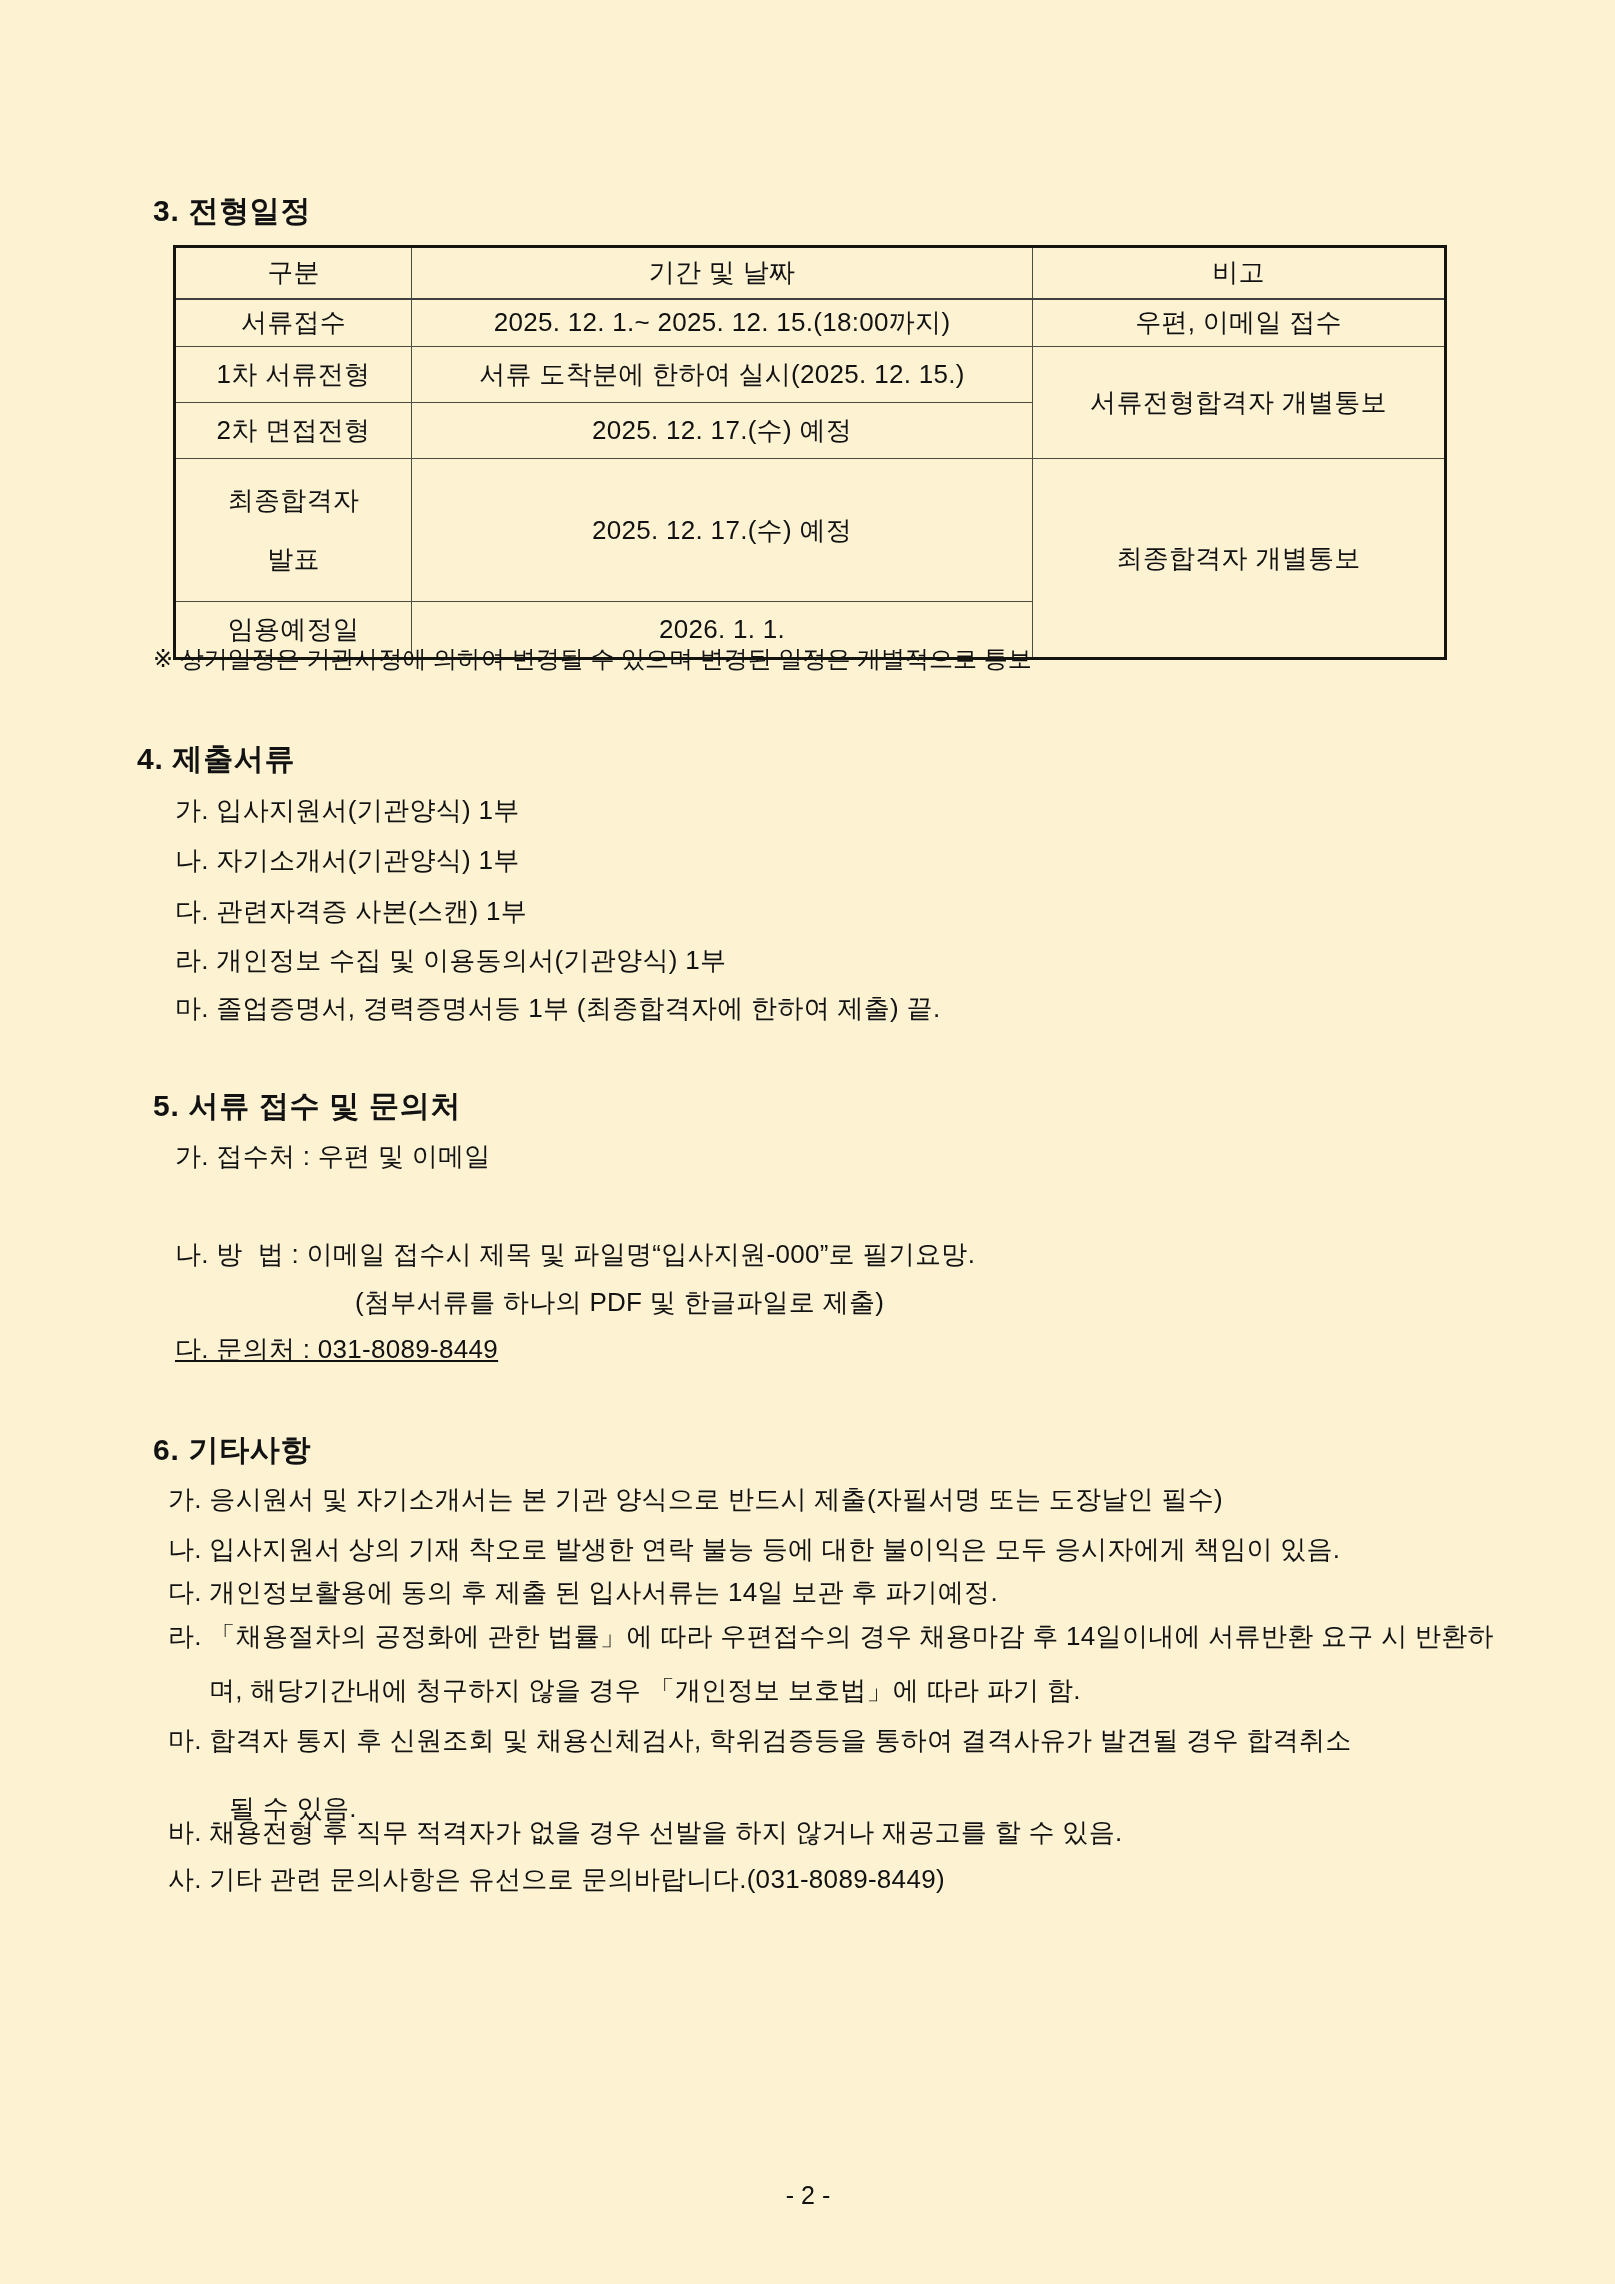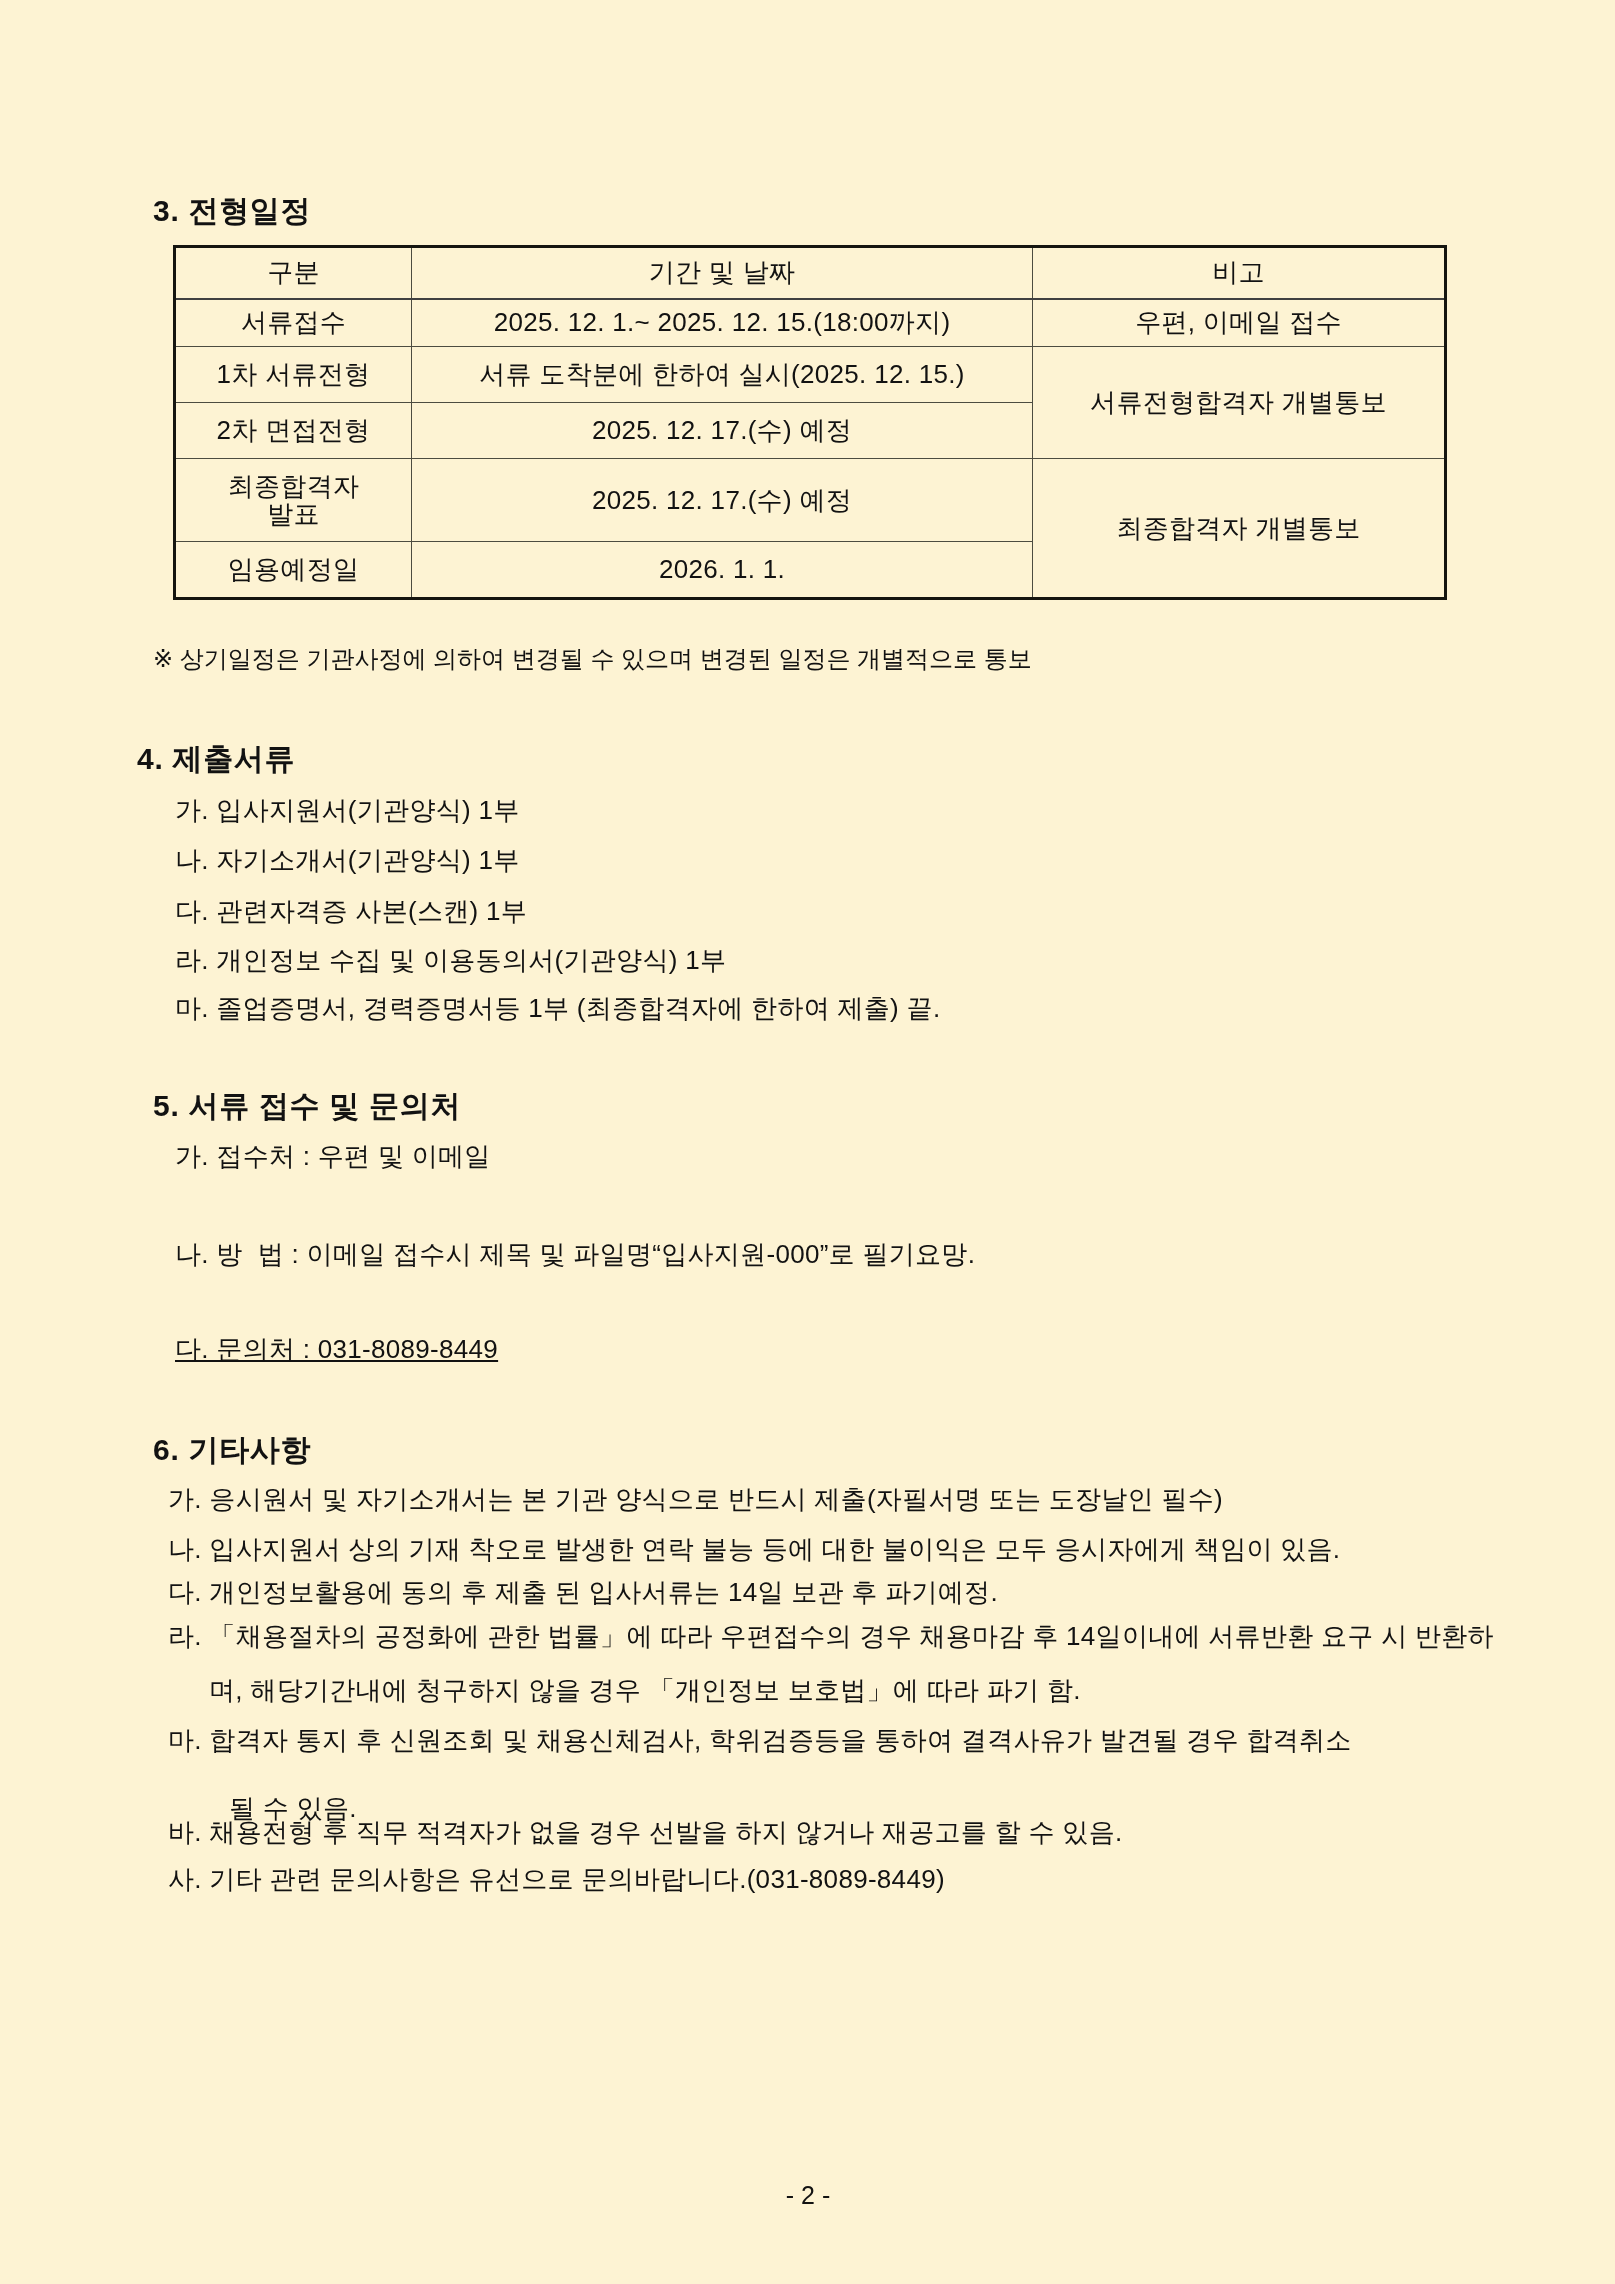--- a/index.html
+++ b/index.html
@@ -62,22 +62,22 @@
     border-bottom: 2px solid #404040;
   }
   tr.rowh  { height: 52px; }
   tr.row1  { height: 48px; }
   tr.row2  { height: 56px; }
   tr.row3  { height: 56px; }
   tr.row4  { height: 83px; }
   tr.row5  { height: 57px; }
   .wrap-narrow {
     width: 153px;
-    margin: 0 auto;
-    line-height: 28px;
+    margin: 12px auto;
+    line-height: 59px;
   }
   .footer {
     position: absolute;
     left: 0;
     top: 2181px;
     width: 1616px;
     text-align: center;
     font-size: 25px;
     white-space: pre;
   }
@@ -136,20 +136,21 @@
   <div class="sec-heading" style="left:137px; top:741px;">4. 제출서류</div>
   <div class="line" style="left:175px; top:793px;">가. 입사지원서(기관양식) 1부</div>
   <div class="line" style="left:175px; top:843px;">나. 자기소개서(기관양식) 1부</div>
   <div class="line" style="left:175px; top:894px;">다. 관련자격증 사본(스캔) 1부</div>
   <div class="line" style="left:175px; top:943px;">라. 개인정보 수집 및 이용동의서(기관양식) 1부</div>
   <div class="line" style="left:175px; top:991px;">마. 졸업증명서, 경력증명서등 1부 (최종합격자에 한하여 제출) 끝.</div>
 
   <div class="sec-heading" style="left:153px; top:1088px;">5. 서류 접수 및 문의처</div>
   <div class="line" style="left:175px; top:1139px;">가. 접수처 : 우편 및 이메일</div>
   <div class="line" style="left:175px; top:1237px;">나. 방  법 : 이메일 접수시 제목 및 파일명“입사지원-000”로 필기요망.</div>
+  <div class="line" style="left:355px; top:1285px;">(첨부서류를 하나의 PDF 및 한글파일로 제출)</div>
   <div class="line" style="left:175px; top:1332px;text-decoration:underline;">다. 문의처 : 031-8089-8449</div>
 
   <div class="sec-heading" style="left:153px; top:1432px;">6. 기타사항</div>
   <div class="line" style="left:168px; top:1482px;">가. 응시원서 및 자기소개서는 본 기관 양식으로 반드시 제출(자필서명 또는 도장날인 필수)</div>
   <div class="line" style="left:168px; top:1532px;">나. 입사지원서 상의 기재 착오로 발생한 연락 불능 등에 대한 불이익은 모두 응시자에게 책임이 있음.</div>
   <div class="line" style="left:168px; top:1575px;">다. 개인정보활용에 동의 후 제출 된 입사서류는 14일 보관 후 파기예정.</div>
   <div class="line" style="left:168px; top:1619px;">라. 「채용절차의 공정화에 관한 법률」에 따라 우편접수의 경우 채용마감 후 14일이내에 서류반환 요구 시 반환하</div>
   <div class="line" style="left:209px; top:1673px;">며, 해당기간내에 청구하지 않을 경우 「개인정보 보호법」에 따라 파기 함.</div>
   <div class="line" style="left:168px; top:1723px;">마. 합격자 통지 후 신원조회 및 채용신체검사, 학위검증등을 통하여 결격사유가 발견될 경우 합격취소</div>
   <div class="line" style="left:229px; top:1767px;margin-top:24px;">될 수 있음.</div>

